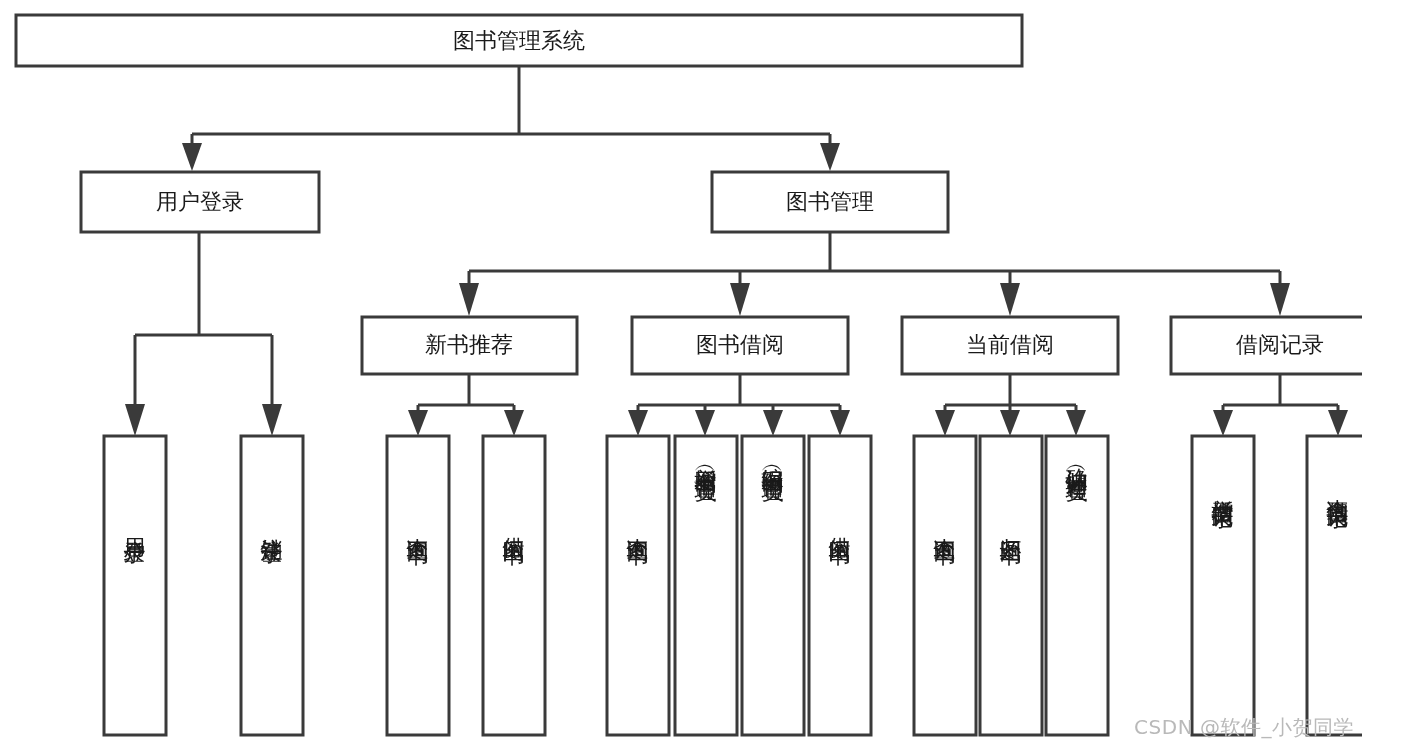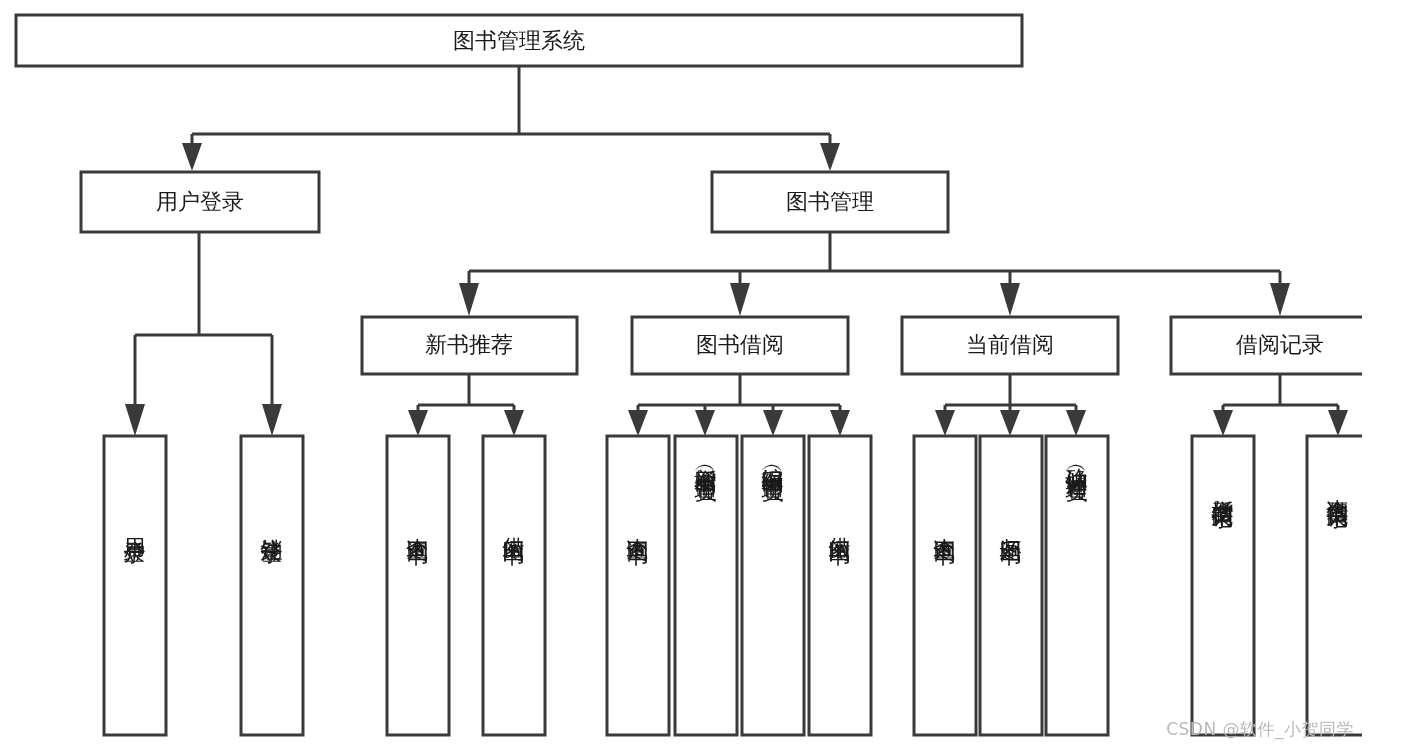--- a/index.html
+++ b/index.html
@@ -63,21 +63,21 @@
     line-height: 1.05;
     color: #1a1a1a;
     letter-spacing: 2px;
     white-space: nowrap;
   }
   .watermark {
     position: absolute;
     right: 8px;
     bottom: 6px;
     font-family: "DejaVu Sans", "Liberation Sans", sans-serif;
-    font-size: 17px;
+    font-size: 20px;
     color: #b9b9b9;
     letter-spacing: 0.5px;
     white-space: nowrap;
   }
 </style>
 </head>
 <body>
 
 <div id="diagram-root">
 

